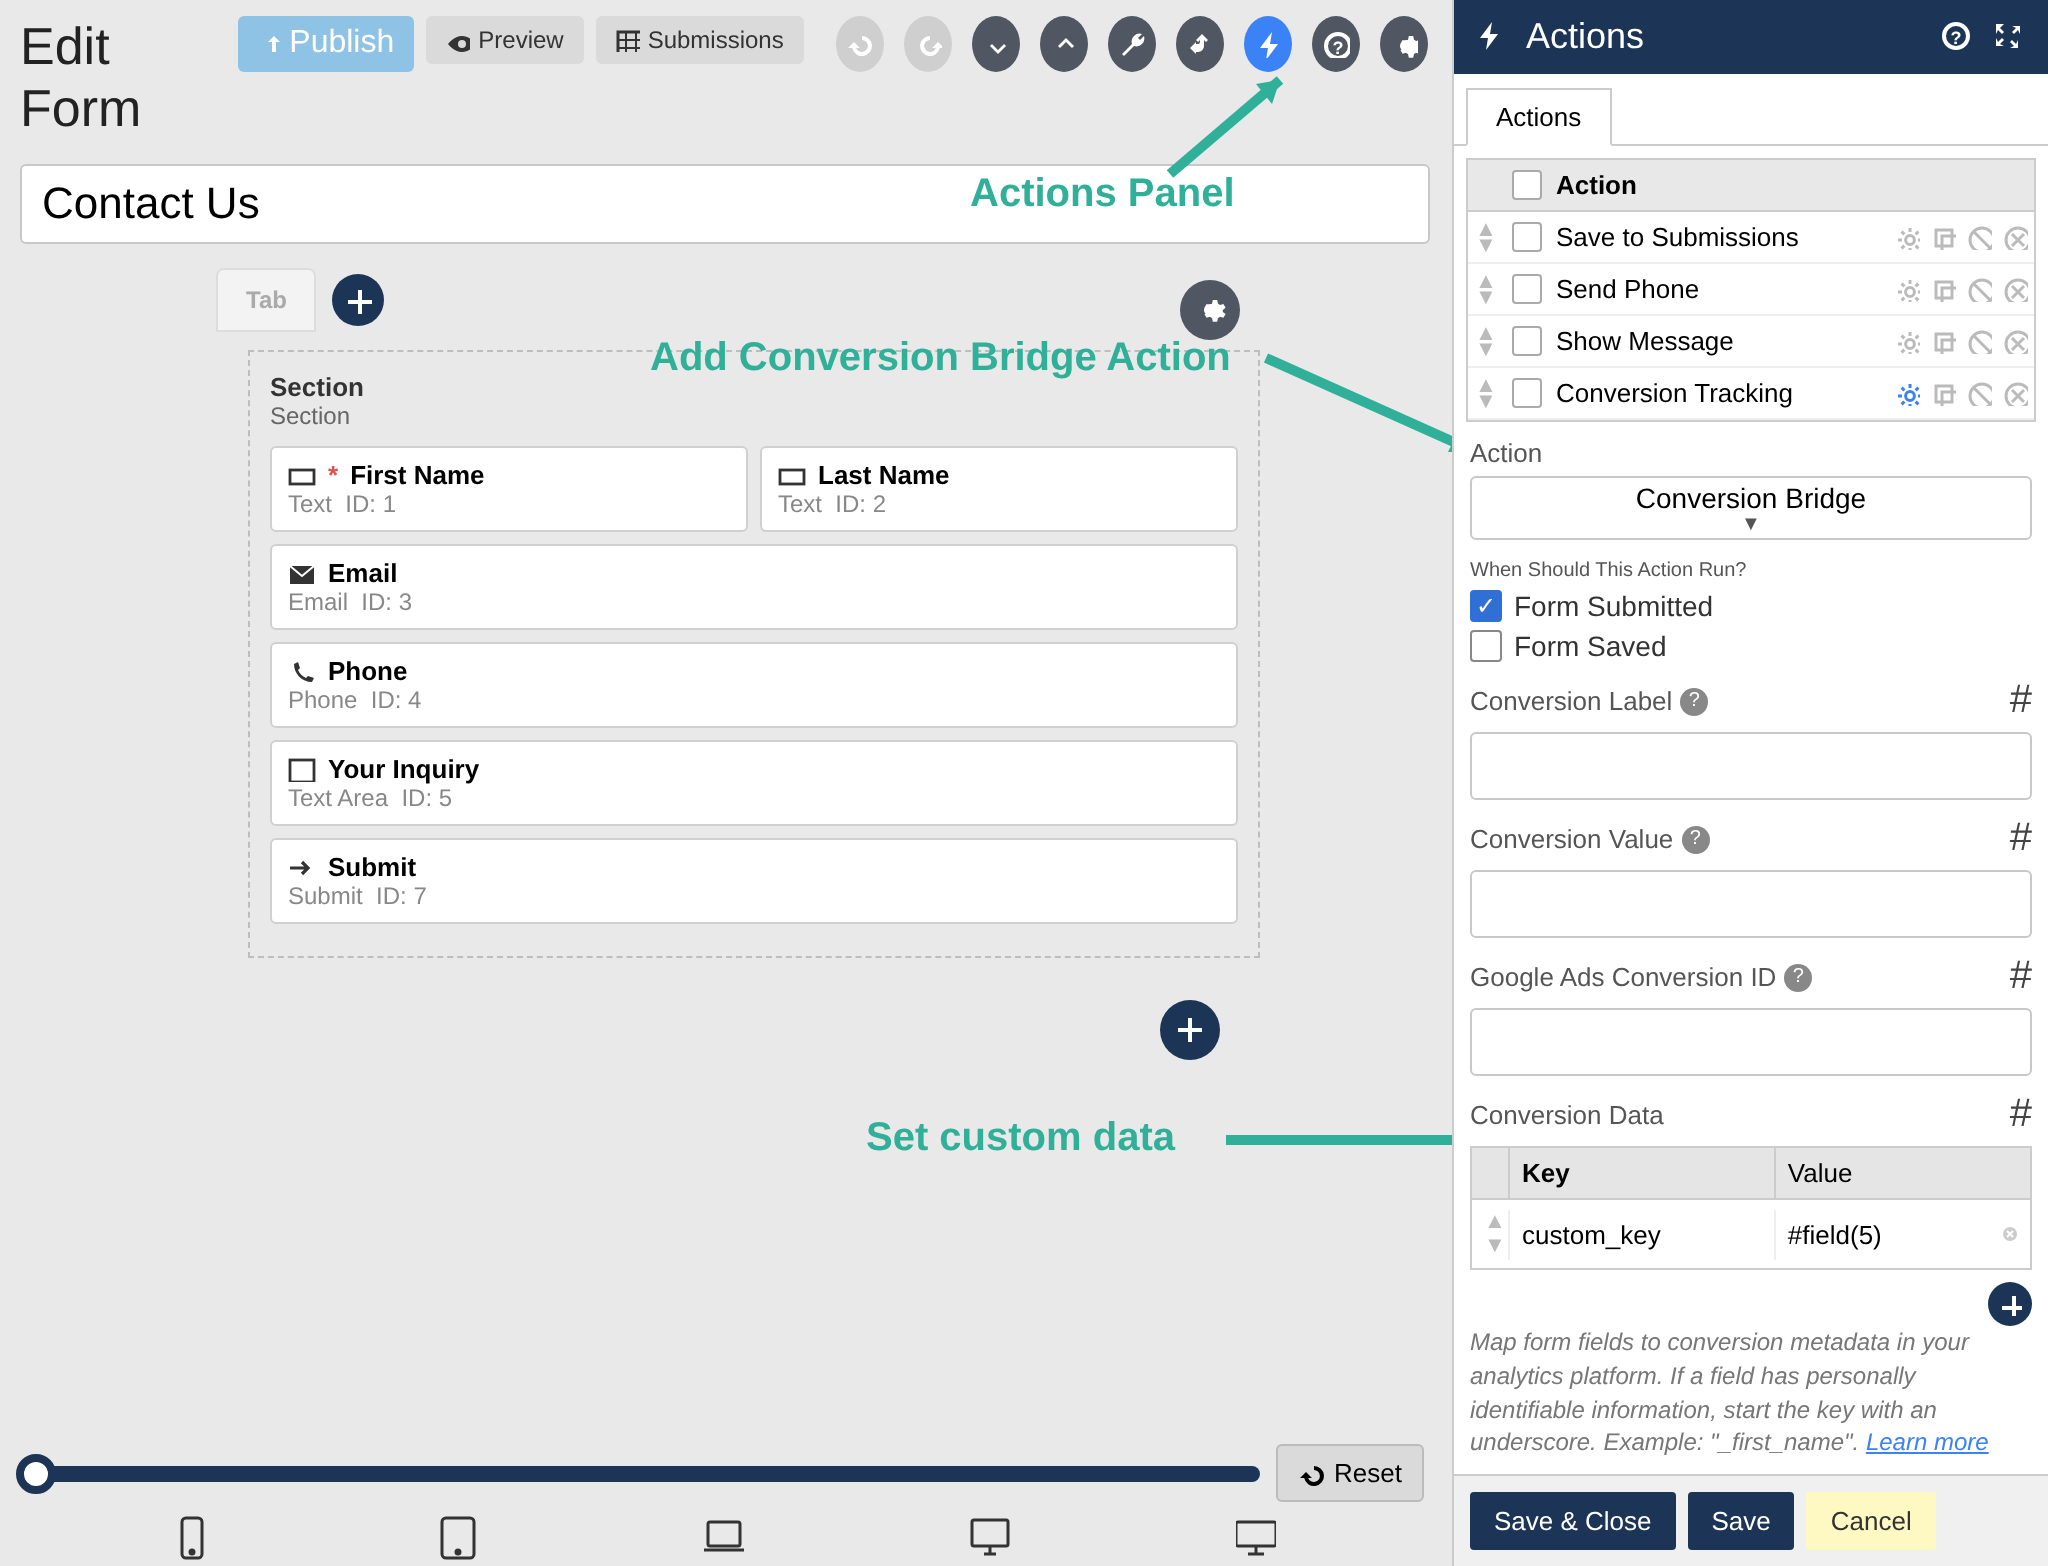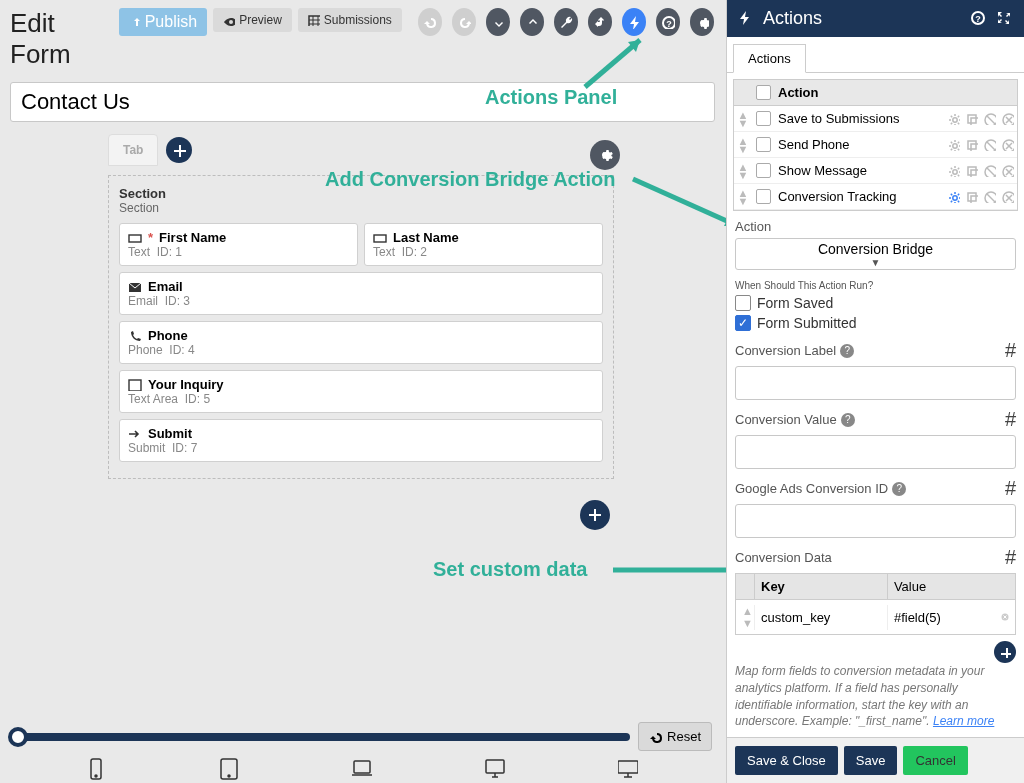--- a/index.html
+++ b/index.html
@@ -23,21 +23,21 @@
   .form-title-input { margin: 4px 10px 8px 10px; width: 705px; height: 40px; border: 1px solid #C8C8C8; border-radius: 3px; background: #fff; font-size: 22px; padding: 4px 10px; }
 
   .tab-row { margin-left: 108px; display: flex; align-items: center; gap: 8px; margin-top: 4px; }
   .tab-chip { background: #F3F3F3; border: 1px solid #ddd; color: #aaa; padding: 8px 14px; font-size: 12px; font-weight: 600; border-top-left-radius: 4px; border-top-right-radius: 4px; }
   .add-circle { width: 26px; height: 26px; border-radius: 50%; background: #1C3557; display:flex; align-items:center; justify-content:center; }
   .add-circle svg { width:14px; height:14px; fill:#fff; }
 
   .gear-float { position:absolute; left:590px; top:140px; width:30px; height:30px; border-radius:50%; background:#505762; display:flex; align-items:center; justify-content:center; }
   .gear-float svg { width:16px; height:16px; fill:#fff; }
 
-  .section-box { position: absolute; left: 108px; top: 175px; width: 506px; border: 1px dashed #BDBDBD; background: #E9E9E9; padding: 10px; }
+  .section-box { position: absolute; left: 124px; top: 175px; width: 506px; border: 1px dashed #BDBDBD; background: #E9E9E9; padding: 10px; }
   .section-head { font-size: 13px; font-weight: 700; color: #333; }
   .section-sub { font-size: 12px; color: #666; margin-bottom: 8px; }
 
   .field-row { display: flex; gap: 6px; margin-bottom: 6px; }
   .field { background: #fff; border: 1px solid #D0D0D0; border-radius: 3px; padding: 6px 8px; flex: 1; }
   .field-label { font-size: 13px; font-weight: 700; display: flex; align-items: center; gap: 6px; }
   .field-label .req { color: #d9534f; }
   .field-meta { font-size: 12px; color: #888; }
 
   .plus-after { position:absolute; left:580px; top:500px; width:30px; height:30px; border-radius:50%; background:#1C3557; display:flex; align-items:center; justify-content:center; }
@@ -107,21 +107,21 @@
   .kv-row .del svg { width:14px; height:14px; fill:#ccc; }
   .add-plus { width:22px; height:22px; border-radius:50%; background:#1C3557; display:flex; align-items:center; justify-content:center; float:right; margin-top:6px; }
   .add-plus svg { width:12px; height:12px; fill:#fff; }
 
   .helptext { font-size:12px; color:#777; font-style:italic; clear:both; margin-top:6px; line-height:1.4; }
   .helptext a { color:#3B82F6; }
 
   .panel-footer { background:#F0F0F0; padding:8px; border-top:1px solid #ccc; display:flex; gap:6px; }
   .pf-btn { border:none; padding:7px 12px; font-size:13px; border-radius:2px; }
   .pf-primary { background:#1C3557; color:#fff; }
-  .pf-cancel { background:#22c55e; color:#333; }
+  .pf-cancel { background:#fef9c3; color:#333; }
 
   svg.icon { width:14px; height:12px; }
 </style>
 </head>
 <body>
 
 <svg width="0" height="0" style="position:absolute">
   <defs>
     <g id="i-gear">
         <path d="M8 5a3 3 0 100 6 3 3 0 000-6zm6.4 3l1.4-1.1-1.1-1.9-1.7.5a5.4 5.4 0 00-1-.6L11.6 3H9.4L9 4.9c-.4.1-.7.3-1 .6l-1.7-.5L5.2 6.9 6.6 8c0 .3 0 .7 0 1L5.2 10l1.1 1.9 1.7-.5c.3.3.6.5 1 .6l.4 1.9h2.2l.4-1.9c.4-.1.7-.3 1-.6l1.7.5 1.1-1.9L14.4 9c0-.3 0-.7 0-1z"></path>
@@ -561,26 +561,26 @@
 
     <div class="section-block">
       <div class="plabel">Action</div>
       <div class="pselect">
           <span>Conversion Bridge</span>
           <span class="caret">▼</span>
         </div>
 
       <div class="runwhen">When Should This Action Run?</div>
       <div class="run-opt">
+          <div class="cb checked"></div>
+          <span>Form Submitted</span>
+        </div>
+      <div class="run-opt">
           <div class="cb"></div>
           <span>Form Saved</span>
-        </div>
-      <div class="run-opt">
-          <div class="cb checked"></div>
-          <span>Form Submitted</span>
         </div>
     </div>
 
     <div class="section-block">
       <div class="plabel">
           <span>Conversion Label</span>
           <span class="help-dot">?</span>
           <span class="hash">#</span>
         </div>
       <input class="pinput" style="">

